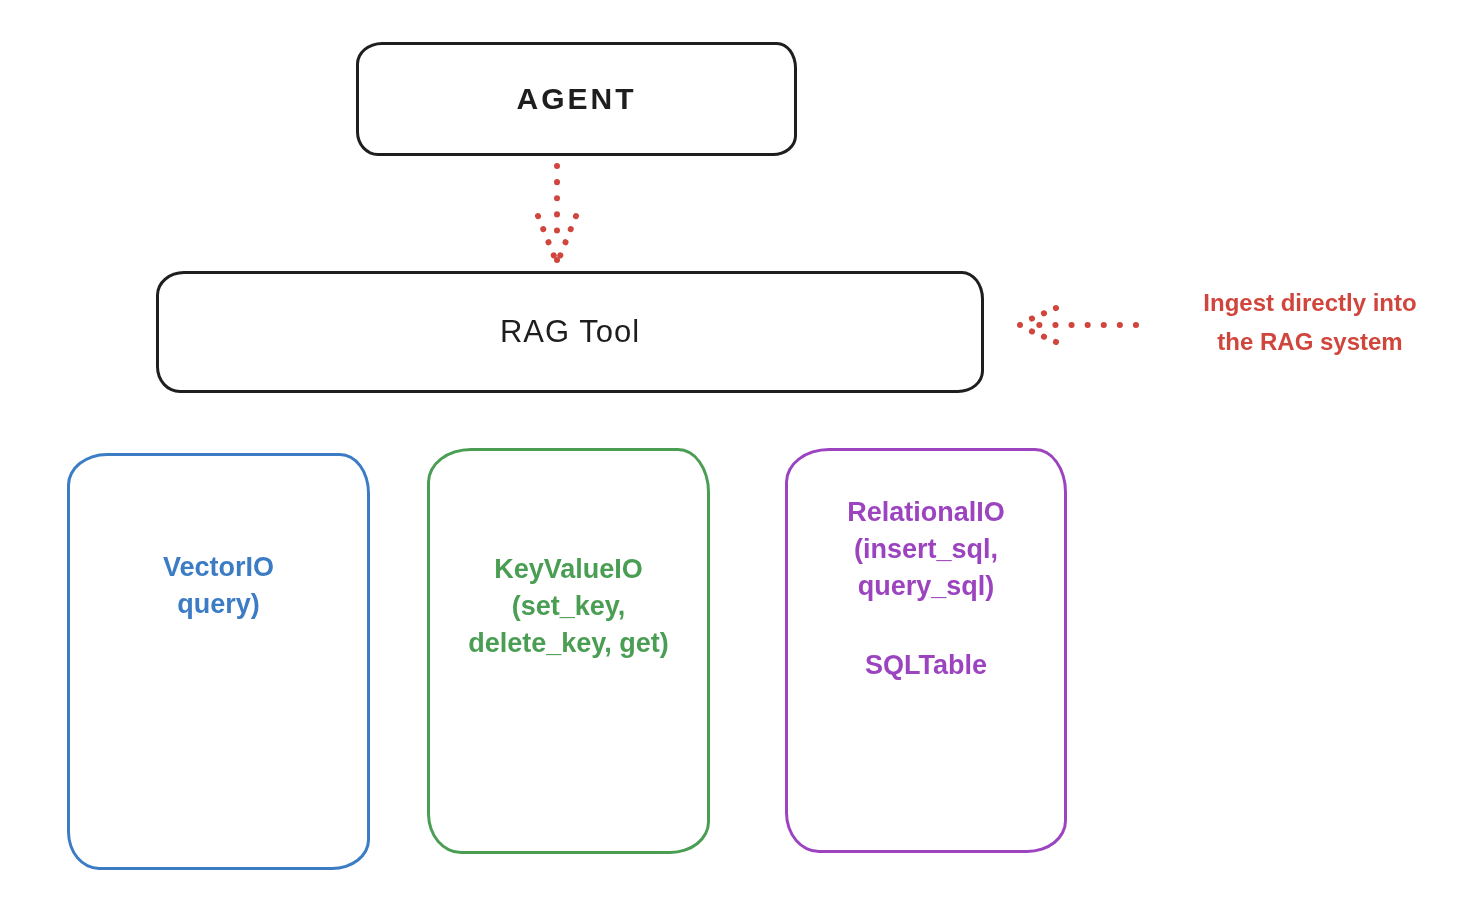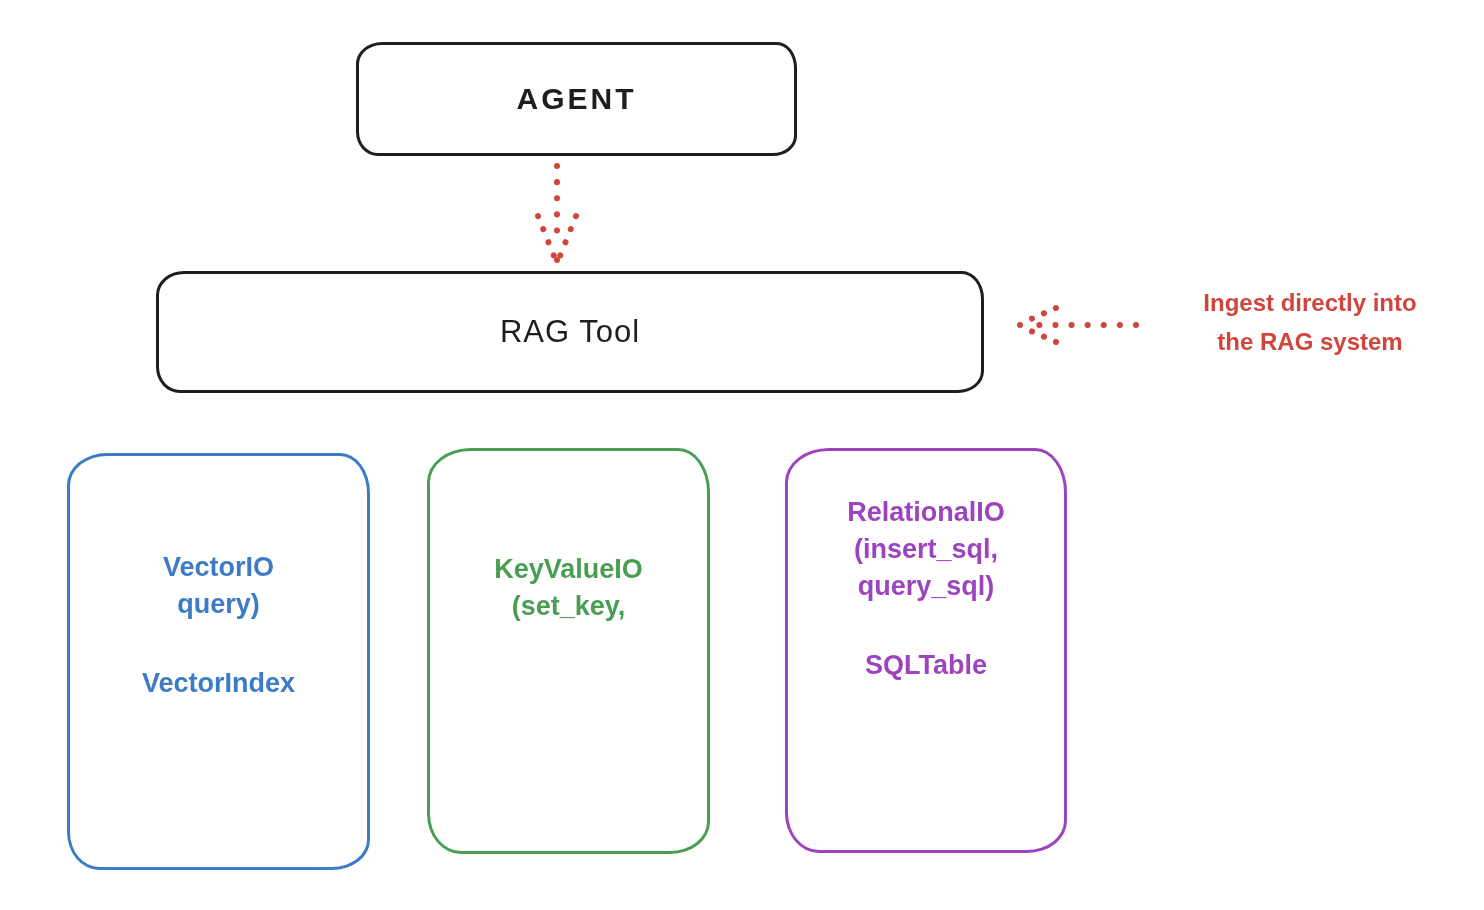--- a/index.html
+++ b/index.html
@@ -120,26 +120,26 @@
   </div>
 
   <div class="annotation" style="--c: #d0453c;">
     <div>Ingest directly into</div>
     <div>the RAG system</div>
   </div>
 
   <div class="box store-box store-blue" style="--c: #3b7cc4;">
     <div class="store-line">VectorIO</div>
     <div class="store-line">query)</div>
-    <div class="store-line index-label">VectorIndex</div>
   </div>
 
   <div class="box store-box store-green" style="--c: #4a9e53;">
     <div class="store-line">KeyValueIO</div>
     <div class="store-line">(set_key,</div>
+    <div class="store-line">delete_key, get)</div>
   </div>
 
   <div class="box store-box store-purple" style="--c: #9c44c0;">
     <div class="store-line">RelationalIO</div>
     <div class="store-line">(insert_sql,</div>
     <div class="store-line">query_sql)</div>
     <div class="store-line index-label">SQLTable</div>
   </div>
 
 </div>

